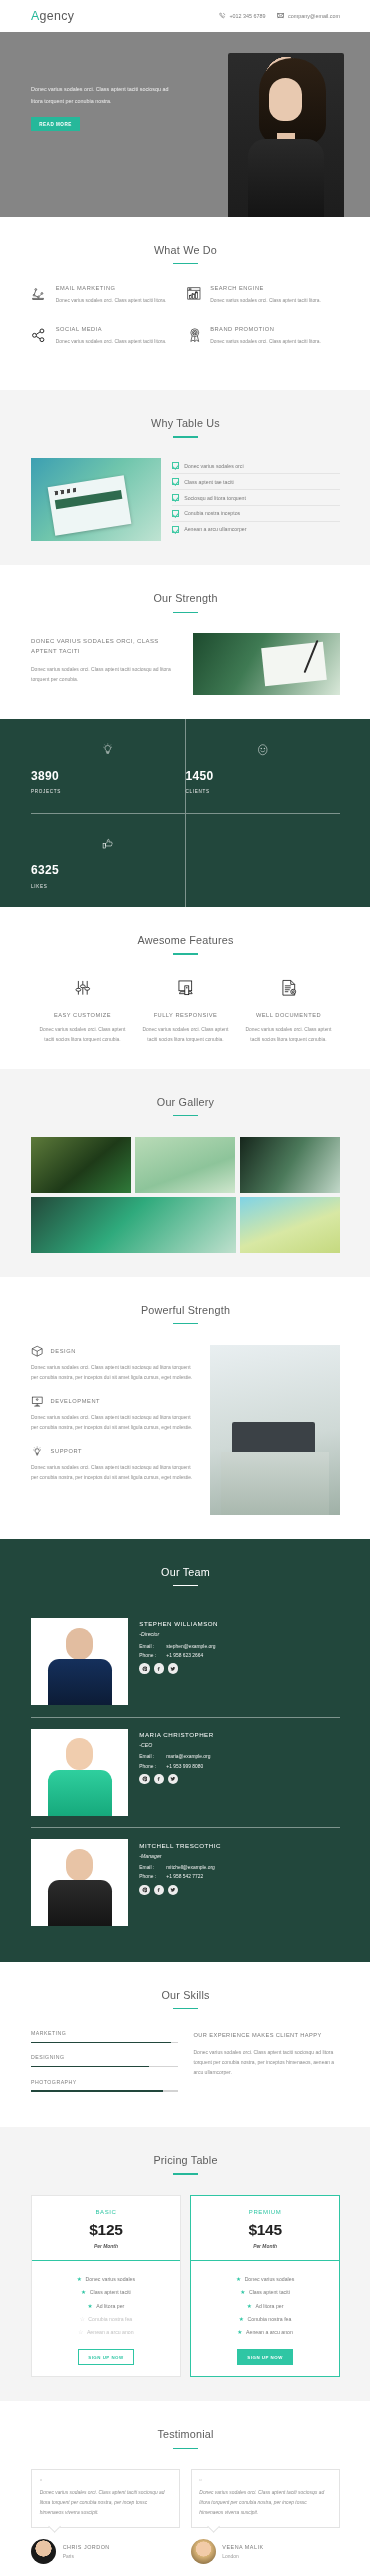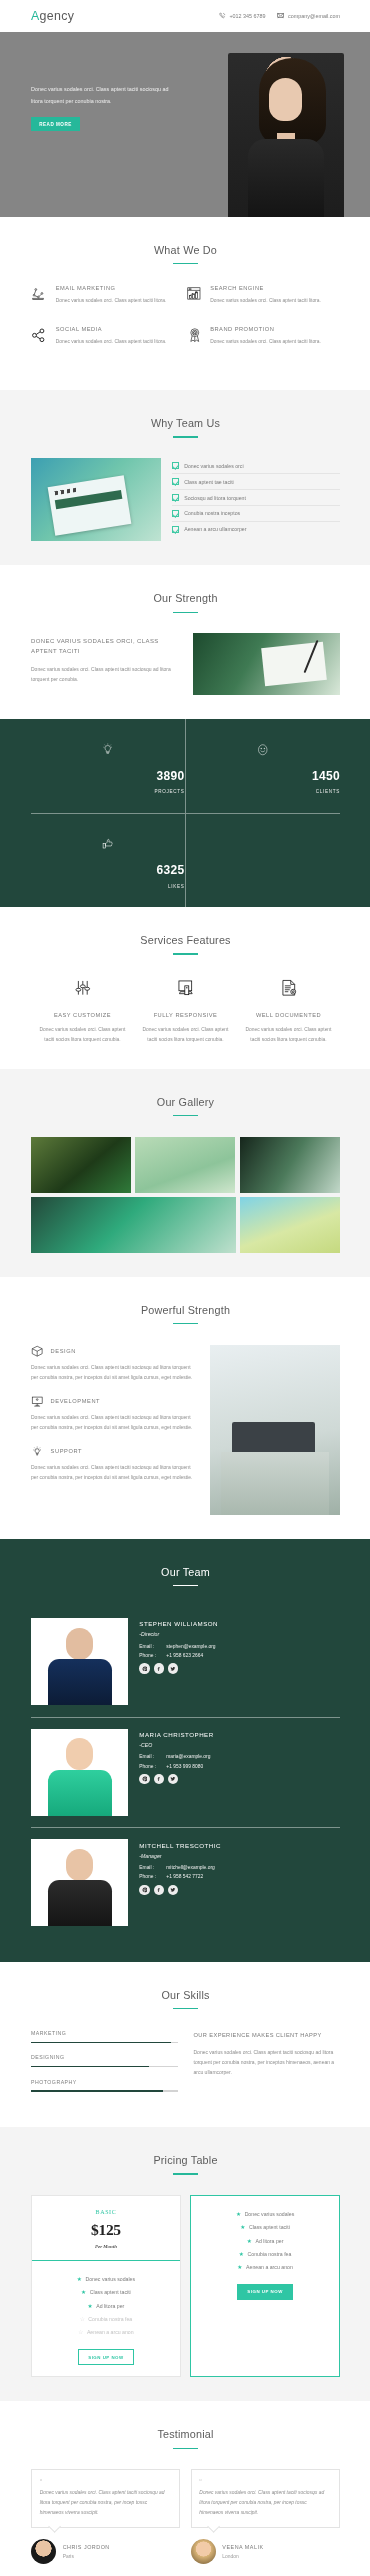--- a/index.html
+++ b/index.html
@@ -79,21 +79,21 @@
   
   .strength { display:flex; gap:12.4px; align-items:flex-start; }
   .strength .txt { flex:1; padding-top:2.1px; }
   .strength h3 { font-size:6px; font-weight:400; letter-spacing:0.4px; line-height:1.8; color:#7b7b7b; margin-bottom:7.2px; }
   .strength p { font-size:5px; line-height:2.0; color:#8d8d8d; }
   .strength .pic { flex:0 0 147px; height:62px; background:linear-gradient(120deg,#1d4a2e 0%,#3f7a53 40%,#d9e8d9 100%); position:relative; overflow:hidden;}
   .strength .pic .sheet { position:absolute; right:15.5px; top:11.3px; width:62px; height:38px; background:#f3f6f2; transform:rotate(-6deg);}
   .strength .pic .pen { position:absolute; right:28px; top:5.2px; width:2.1px; height:35px; background:#2b2b2b; transform:rotate(22deg); border-radius:1px;}
   
   .counters { display:flex; flex-wrap:wrap; }
-  .counters .c { width:50%; text-align:right; padding:17.5px 0 18.5px; position:relative; }
+  .counters .c { width:50%; text-align:left; padding:17.5px 0 18.5px; position:relative; }
   .counters .c:nth-child(odd) { border-right:0.5px solid rgba(255,255,255,.42); }
   .counters .c:nth-child(1),.counters .c:nth-child(2) { border-bottom:0.5px solid rgba(255,255,255,.42); }
   .counters .num { color:#fff; font-size:12px; font-weight:700; margin:7.2px 0 6.2px; letter-spacing:0.3px;}
   .counters .lbl { color:#e9e9e9; font-size:4.6px; letter-spacing:0.7px; }
   
   .feat { display:flex; }
   .feat .f { flex:1; text-align:center; padding:0 7.2px; }
   .feat h3 { font-size:5.7px; font-weight:400; letter-spacing:0.5px; color:#7a7a7a; margin:9.3px 0 5.2px; line-height:1.8; }
   .feat p { font-size:4.9px; line-height:2.0; color:#8d8d8d; }
   .icobox { height:25px; display:flex; align-items:center; justify-content:center; }
@@ -132,21 +132,21 @@
   .skills .sk .nm { font-size:5.2px; letter-spacing:0.5px; color:#7e7e7e; margin-bottom:5.7px; }
   .skills .track { height:1.5px; background:#d3d3d3; }
   .skills .fill { height:1.5px; background:#22473c; }
   .skills .txt { flex:1; }
   .skills h3 { font-size:5.7px; font-weight:400; letter-spacing:0.4px; line-height:1.9; color:#7b7b7b; margin-bottom:6.2px; }
   .skills p { font-size:5px; line-height:2.0; color:#8d8d8d; }
   
   .pricing { display:flex; gap:9.3px; }
   .plan { flex:1; background:#fff; border:0.5px solid #e6e6e6; text-align:center; }
   .plan.pro { border:0.5px solid #2fc6a4; }
-  .plan .top { padding:12.4px 0 11.3px; border-bottom:0.5px solid #2fc6a4;font-family:Liberation Serif, serif; }
+  .plan .top { padding:12.4px 0 11.3px; border-bottom:0.5px solid #2fc6a4; }
   .plan .tier { font-size:6px; letter-spacing:0.6px; color:#2fc6a4; margin-bottom:6.2px; }
   .plan .price { font-size:15.5px; font-weight:700; color:#222; letter-spacing:-0.3px; }
   .plan .per { font-size:4.9px; font-style:italic; font-weight:700; color:#555; margin-top:5.2px; }
   .plan ul { list-style:none; padding:11.3px 0 3.1px; }
   .plan li { font-size:5.2px; color:#7c7c7c; padding:3.6px 0; display:flex; align-items:center; justify-content:center; gap:3.6px; }
   .plan li.off { color:#c2c2c2; }
   .star { color:#2fc6a4; font-size:5.7px; }
   .star.off { color:#d6d6d6; }
   .signup { display:inline-block; margin:7.2px 0 11.3px; font-size:4.4px; font-weight:700; letter-spacing:0.5px; padding:4.6px 9.3px; border:0.5px solid #2fc6a4; color:#2fc6a4; background:#fff; cursor:pointer;}
   .signup.solid { background:#2fc6a4; color:#fff; border-color:#2fc6a4; }
@@ -271,21 +271,21 @@
             <p>Donec varius sodales orci. Class aptent taciti litora.</p>
           </div>
       </div>
     </div>
   </div>
 </div>
 
 <div class="sect grey">
   <div class="wrap">
     <div class="sechead">
-      <h2>Why Team Us</h2>
+      <h2>Why Table Us</h2>
       <div class="rule"></div>
     </div>
     <div class="why">
       <div class="pic">
         <div class="card">
             <div class="dots"></div>
             <div class="bar"></div>
           </div>
       </div>
       <ul>
@@ -369,21 +369,21 @@
         <div class="num">6325</div>
         <div class="lbl">LIKES</div>
       </div>
     </div>
   </div>
 </div>
 
 <div class="sect">
   <div class="wrap">
     <div class="sechead">
-      <h2>Services Features</h2>
+      <h2>Awesome Features</h2>
       <div class="rule"></div>
     </div>
     <div class="feat">
       <div class="f">
         <div class="icobox">
             <svg width="19.6" height="19.6" viewBox="0 0 40 40" fill="none" stroke="#111" stroke-width="1.6">
               <path d="M11 6v28M20 6v28M29 6v28"></path>
               <ellipse cx="11" cy="24" rx="5" ry="3" fill="#fff"></ellipse>
               <ellipse cx="20" cy="17" rx="5" ry="3" fill="#fff"></ellipse>
               <ellipse cx="29" cy="22" rx="5" ry="3" fill="#fff"></ellipse>
@@ -656,20 +656,25 @@
               <span>Conubia nostra fea</span>
             </li>
           <li class="off">
               <span class="star off">☆</span>
               <span>Aenean a arcu anon</span>
             </li>
         </ul>
         <button class="signup">SIGN UP NOW</button>
       </div>
       <div class="plan pro">
+        <div class="top">
+          <div class="tier">PREMIUM</div>
+          <div class="price">$145</div>
+          <div class="per">Per Month</div>
+        </div>
         <ul>
           <li>
               <span class="star">★</span>
               <span>Donec varius sodales</span>
             </li>
           <li>
               <span class="star">★</span>
               <span>Class aptent taciti</span>
             </li>
           <li>

